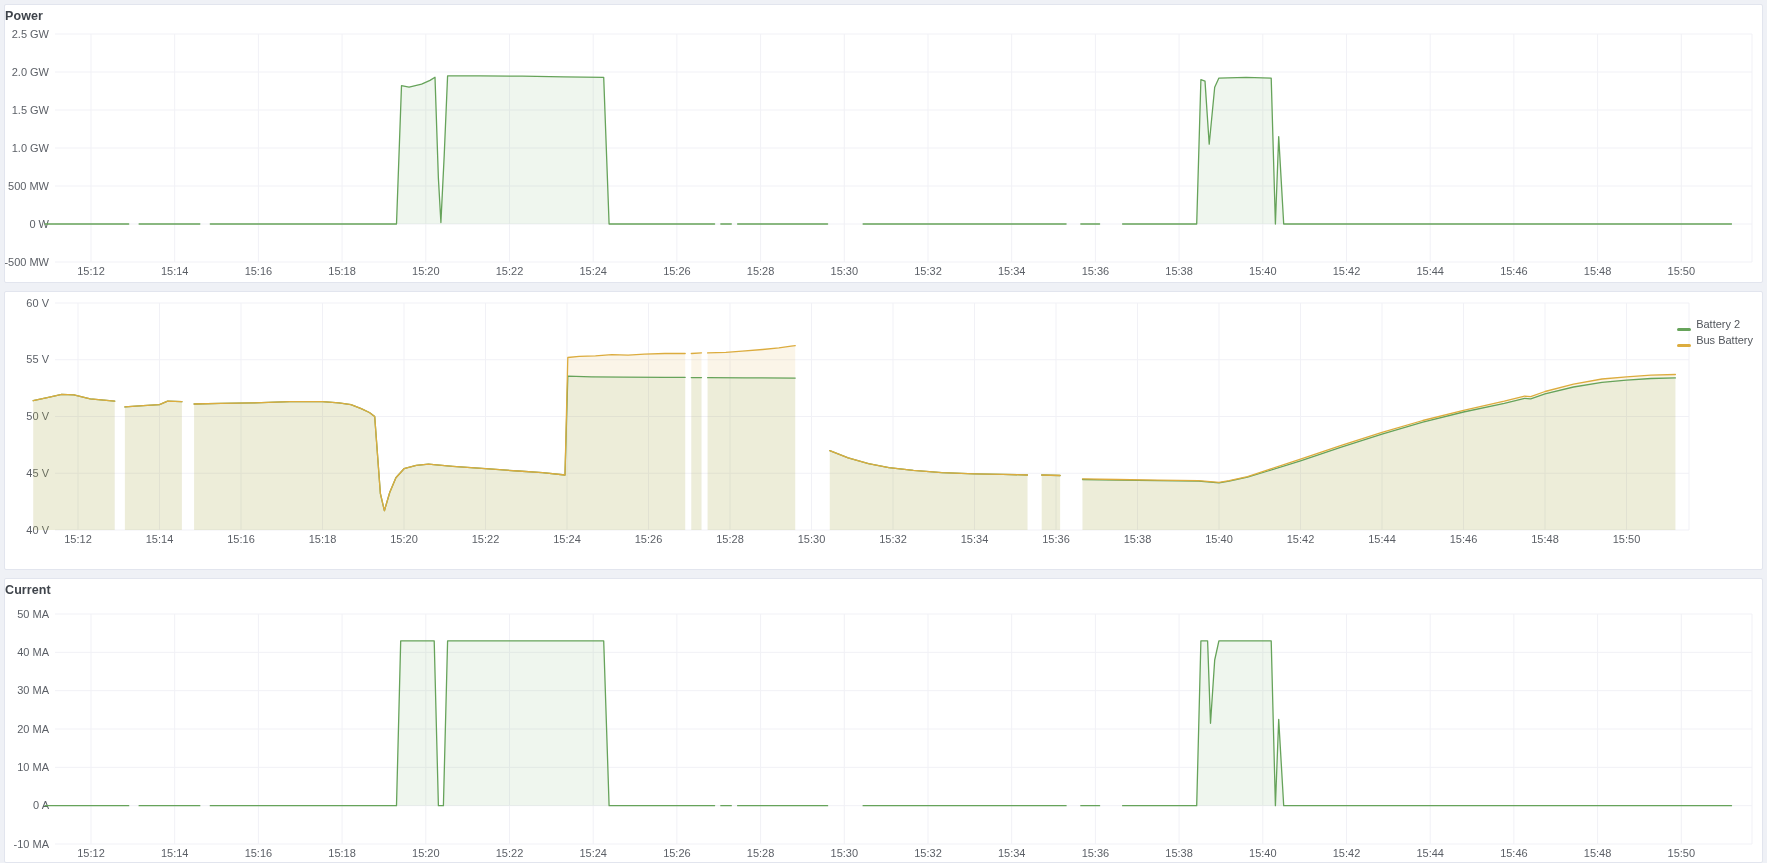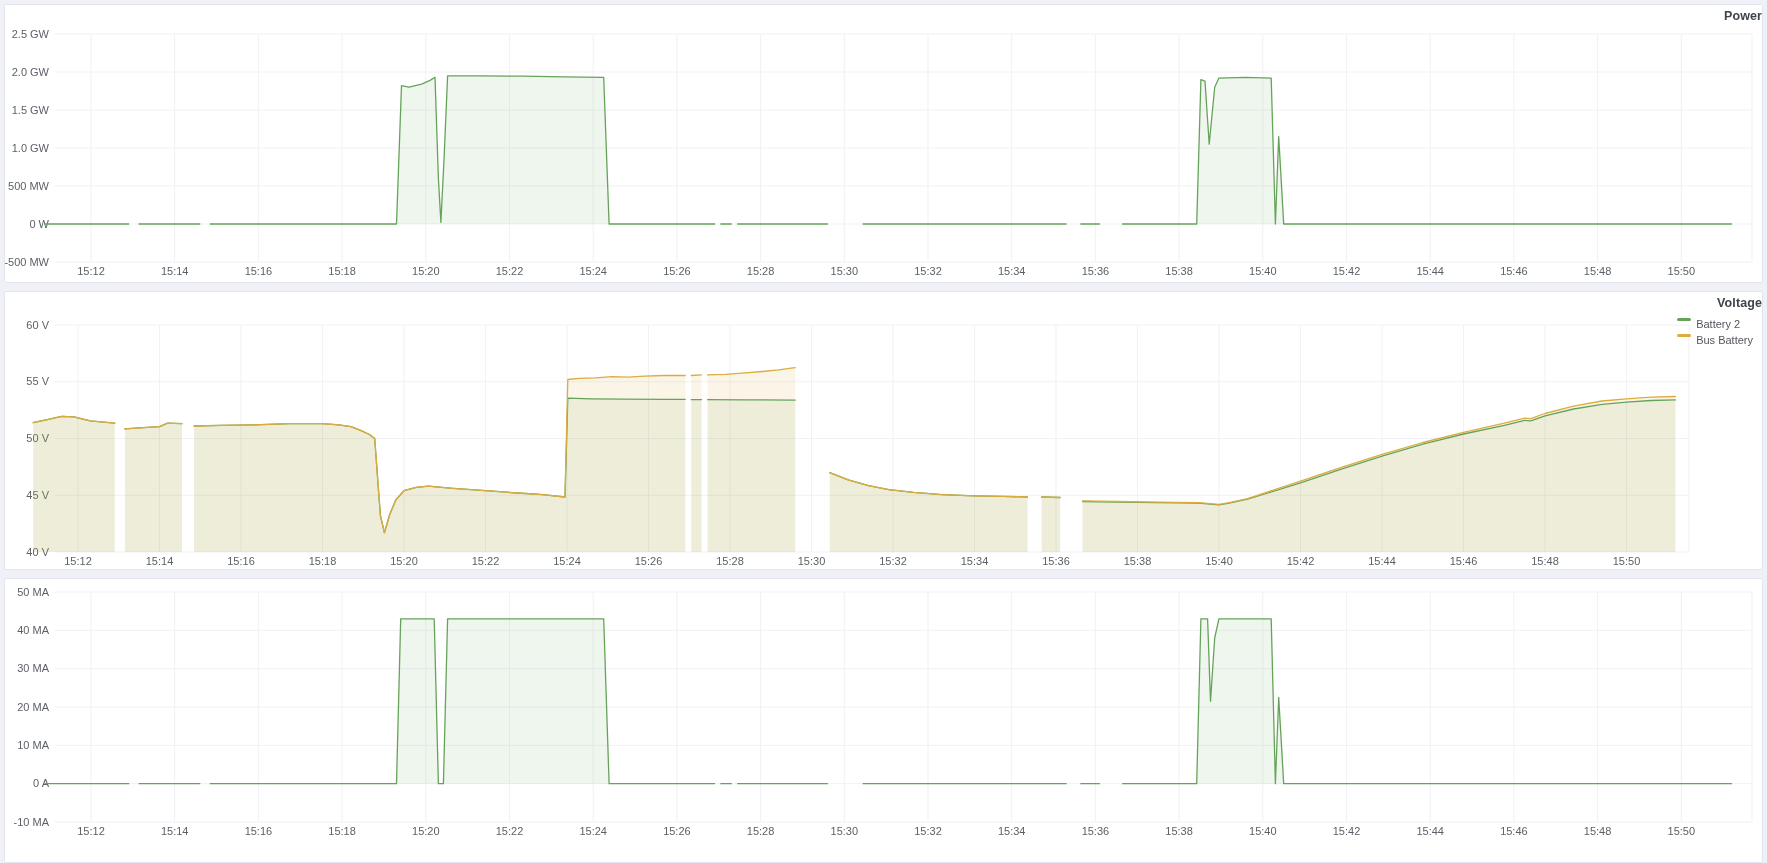--- a/index.html
+++ b/index.html
@@ -1,24 +1,24 @@
 <!DOCTYPE html>
 <html><head>
 <meta charset="utf-8">
 <style>
   html,body{margin:0;padding:0;background:#eff1f6;font-family:"Liberation Sans",sans-serif;}
   #stage{position:relative;width:1767px;height:863px;background:#eff1f6;overflow:hidden;}
   .panel{position:absolute;left:4px;width:1759px;background:#ffffff;border:1px solid #e2e5ee;border-radius:2px;box-sizing:border-box;}
-  .panel-header{height:22px;display:flex;align-items:center;justify-content:flex-end;}
+  .panel-header{height:22px;display:flex;align-items:center;justify-content:flex-start;}
   .panel-title{font-size:12.5px;font-weight:700;color:#3f444b;letter-spacing:.1px;cursor:pointer;}
   .plot-svg{display:block;}
   .ytick{font-size:11px;fill:#5b5f66;}
   .xtick{font-size:11px;fill:#5b5f66;}
   .legend{position:absolute;top:26px;right:9px;display:flex;flex-direction:column;gap:3px;}
-  .legend-item{display:flex;align-items:flex-start;gap:5px;cursor:pointer;}
+  .legend-item{display:flex;align-items:flex-end;gap:5px;cursor:pointer;}
   .legend-swatch{width:14px;height:3px;border-radius:2px;}
   .legend-label{font-size:11px;color:#52565c;line-height:13px;}
 </style>
 </head>
 <body>
 
 <div id="stage">
 
   <div class="panel" style="top:4px;height:279px;">
     <div class="panel-header">
@@ -93,23 +93,20 @@
         <polyline points="205.3,197.0 391.5,197.0 396.5,58.7 404.1,60.2 416.6,57.2 425.0,53.4 430.0,50.3 433.4,151.4 435.9,195.5 439.2,128.6 442.6,48.8 475.2,48.8 517.1,49.2 558.9,49.9 598.7,50.3 604.1,197.0 651.0,197.0 709.6,197.0" fill="none" stroke="#66a35a" stroke-width="1.3" stroke-linejoin="round" stroke-linecap="round"></polyline>
         <polyline points="715.8,197.0 726.3,197.0" fill="none" stroke="#66a35a" stroke-width="1.3" stroke-linejoin="round" stroke-linecap="round"></polyline>
         <polyline points="732.6,197.0 822.6,197.0" fill="none" stroke="#66a35a" stroke-width="1.3" stroke-linejoin="round" stroke-linecap="round"></polyline>
         <polyline points="858.1,197.0 1061.1,197.0" fill="none" stroke="#66a35a" stroke-width="1.3" stroke-linejoin="round" stroke-linecap="round"></polyline>
         <polyline points="1075.8,197.0 1094.6,197.0" fill="none" stroke="#66a35a" stroke-width="1.3" stroke-linejoin="round" stroke-linecap="round"></polyline>
         <polyline points="1117.6,197.0 1191.7,197.0 1195.9,52.6 1200.0,54.1 1204.2,117.2 1209.7,60.2 1213.9,51.1 1241.1,50.3 1266.2,51.1 1270.4,197.0 1273.7,109.6 1278.7,197.0 1320.6,197.0 1726.5,197.0" fill="none" stroke="#66a35a" stroke-width="1.3" stroke-linejoin="round" stroke-linecap="round"></polyline>
       </svg>
   </div>
 
   <div class="panel" style="top:291px;height:279px;">
-    <div class="panel-header">
-      <span class="panel-title">Voltage</span>
-    </div>
     <svg class="plot-svg" id="svg-1" width="1757" height="255">
         <line x1="50" y1="11" x2="1684" y2="11" stroke="#f1f1f6" stroke-width="1"></line>
         <text x="44" y="14.5" text-anchor="end" class="ytick">60 V</text>
         <line x1="50" y1="67.75" x2="1684" y2="67.75" stroke="#f1f1f6" stroke-width="1"></line>
         <text x="44" y="71.25" text-anchor="end" class="ytick">55 V</text>
         <line x1="50" y1="124.5" x2="1684" y2="124.5" stroke="#f1f1f6" stroke-width="1"></line>
         <text x="44" y="128" text-anchor="end" class="ytick">50 V</text>
         <line x1="50" y1="181.25" x2="1684" y2="181.25" stroke="#f1f1f6" stroke-width="1"></line>
         <text x="44" y="184.75" text-anchor="end" class="ytick">45 V</text>
         <line x1="50" y1="238" x2="1684" y2="238" stroke="#f1f1f6" stroke-width="1"></line>
@@ -194,20 +191,23 @@
         <span class="legend-label">Battery 2</span>
       </div>
       <div class="legend-item">
         <span class="legend-swatch" style="background:#dcac3e"></span>
         <span class="legend-label">Bus Battery</span>
       </div>
     </div>
   </div>
 
   <div class="panel" style="top:578px;height:285px;">
+    <div class="panel-header">
+      <span class="panel-title">Current</span>
+    </div>
     <svg class="plot-svg" id="svg-2" width="1757" height="261">
         <line x1="50" y1="13" x2="1747" y2="13" stroke="#f1f1f6" stroke-width="1"></line>
         <text x="44" y="16.5" text-anchor="end" class="ytick">50 MA</text>
         <line x1="50" y1="51.33333333333333" x2="1747" y2="51.33333333333333" stroke="#f1f1f6" stroke-width="1"></line>
         <text x="44" y="54.83333333333333" text-anchor="end" class="ytick">40 MA</text>
         <line x1="50" y1="89.66666666666666" x2="1747" y2="89.66666666666666" stroke="#f1f1f6" stroke-width="1"></line>
         <text x="44" y="93.16666666666666" text-anchor="end" class="ytick">30 MA</text>
         <line x1="50" y1="128" x2="1747" y2="128" stroke="#f1f1f6" stroke-width="1"></line>
         <text x="44" y="131.5" text-anchor="end" class="ytick">20 MA</text>
         <line x1="50" y1="166.33333333333331" x2="1747" y2="166.33333333333331" stroke="#f1f1f6" stroke-width="1"></line>

